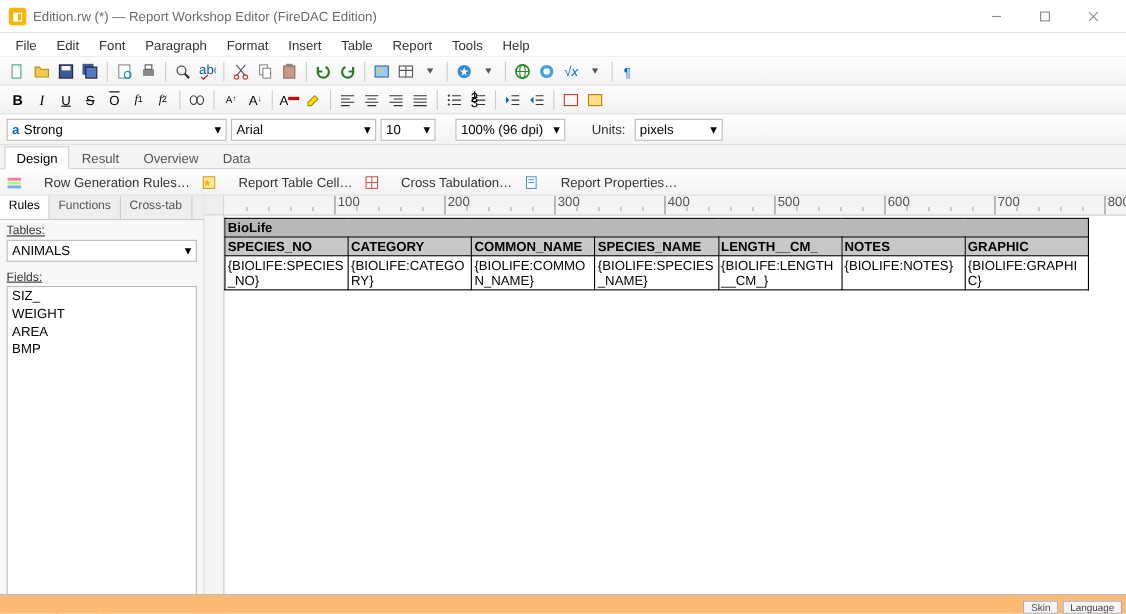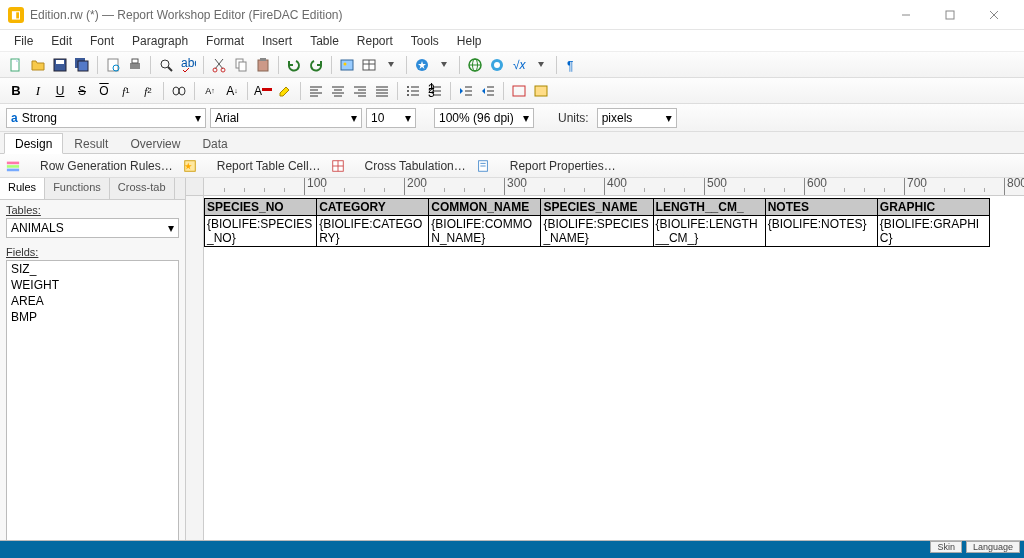--- a/index.html
+++ b/index.html
@@ -19,21 +19,21 @@
 
 
 .toolbar { background: linear-gradient(#fdfdfd, #f3f3f3); border-bottom: 1px solid #ddd; padding: 2px 6px; display: flex; align-items: center; gap: 2px; height: 26px; }
 .toolbar .tbtn { width: 20px; height: 20px; display: flex; align-items: center; justify-content: center; border: 1px solid transparent; border-radius: 2px; }
 .toolbar .sep { width: 1px; height: 18px; background: #ccc; margin: 0 3px; }
 
 
 .formatbar { background: linear-gradient(#fdfdfd, #f3f3f3); border-bottom: 1px solid #ddd; padding: 3px 6px; display: flex; align-items: center; gap: 4px; height: 28px; }
 .formatbar select, .formatbar .selectlike { height: 20px; border: 1px solid #bbb; background: #fff; font-size: 12px; padding: 0 4px; }
 .style-select { width: 200px; display: flex; align-items: center; }
-.font-select { width: 152px; }
+.font-select { width: 132px; }
 .size-select { width: 50px; }
 .zoom-select { width: 100px; }
 .units-select { width: 80px; }
 .formatbar .label { font-size: 12px; color: #333; margin-left: 20px; margin-right: 4px; }
 
 
 .tabsrow { height: 22px; background: #f4f4f4; display: flex; align-items: flex-end; padding: 0 4px; border-bottom: 1px solid #ccc; }
 .tabsrow .tab { padding: 3px 10px 2px; font-size: 12px; color: #555; border: 1px solid transparent; border-bottom: none; }
 .tabsrow .tab.active { background: #fff; border: 1px solid #ccc; border-bottom: 1px solid #fff; position: relative; top: 1px; color: #000000; }
 
@@ -70,21 +70,21 @@
 .page { position: absolute; left: 18px; top: 20px; right: 4px; }
 
 
 .rpt-table { border-collapse: collapse; width: 786px; table-layout: fixed; }
 .rpt-table td, .rpt-table th { border: 1px solid #000; padding: 1px 2px; font-size: 12px; text-align: left; vertical-align: top; overflow: hidden; }
 .rpt-title { background: #b8b8b8; font-weight: bold; }
 .rpt-hdr { background: #c8c8c8; font-weight: bold; }
 .rpt-cell { background: #fff; height: 28px; word-break: break-all; }
 
 
-.statusbar { position: absolute; bottom: 0; left: 0; right: 0; height: 18px; background: #0369a1; border-top: 1px solid #bbb; font-size: 10px; color: #444; display: flex; justify-content: flex-end; align-items: flex-start; padding: 0 4px; gap: 4px; }
+.statusbar { position: absolute; bottom: 0; left: 0; right: 0; height: 18px; background: #fdba74; border-top: 1px solid #bbb; font-size: 10px; color: #444; display: flex; justify-content: flex-end; align-items: flex-end; padding: 0 4px; gap: 4px; }
 .statusbar .sseg { border: 1px solid #aaa; padding: 0 6px; background: #f4f4f4; font-size: 9px; }
 
 
 svg.ic { width: 16px; height: 16px; }
 </style>
 </head>
 <body>
 
 <div class="titlebar">
   <div class="app-icon">◧</div>
@@ -541,20 +541,23 @@
         <div class="minor" style="left: 720px;"></div>
         <div class="minor" style="left: 740px;"></div>
         <div class="minor" style="left: 760px;"></div>
         <div class="minor" style="left: 780px;"></div>
       </div>
     <div class="ruler-v"></div>
 
     <div class="page">
       <table class="rpt-table">
         <tbody>
+            <tr>
+              <td class="rpt-title" colspan="7">BioLife</td>
+            </tr>
         <tr>
           <th class="rpt-hdr">SPECIES_NO</th>
           <th class="rpt-hdr">CATEGORY</th>
           <th class="rpt-hdr">COMMON_NAME</th>
           <th class="rpt-hdr">SPECIES_NAME</th>
           <th class="rpt-hdr">LENGTH__CM_</th>
           <th class="rpt-hdr">NOTES</th>
           <th class="rpt-hdr">GRAPHIC</th>
         </tr>
         <tr>

